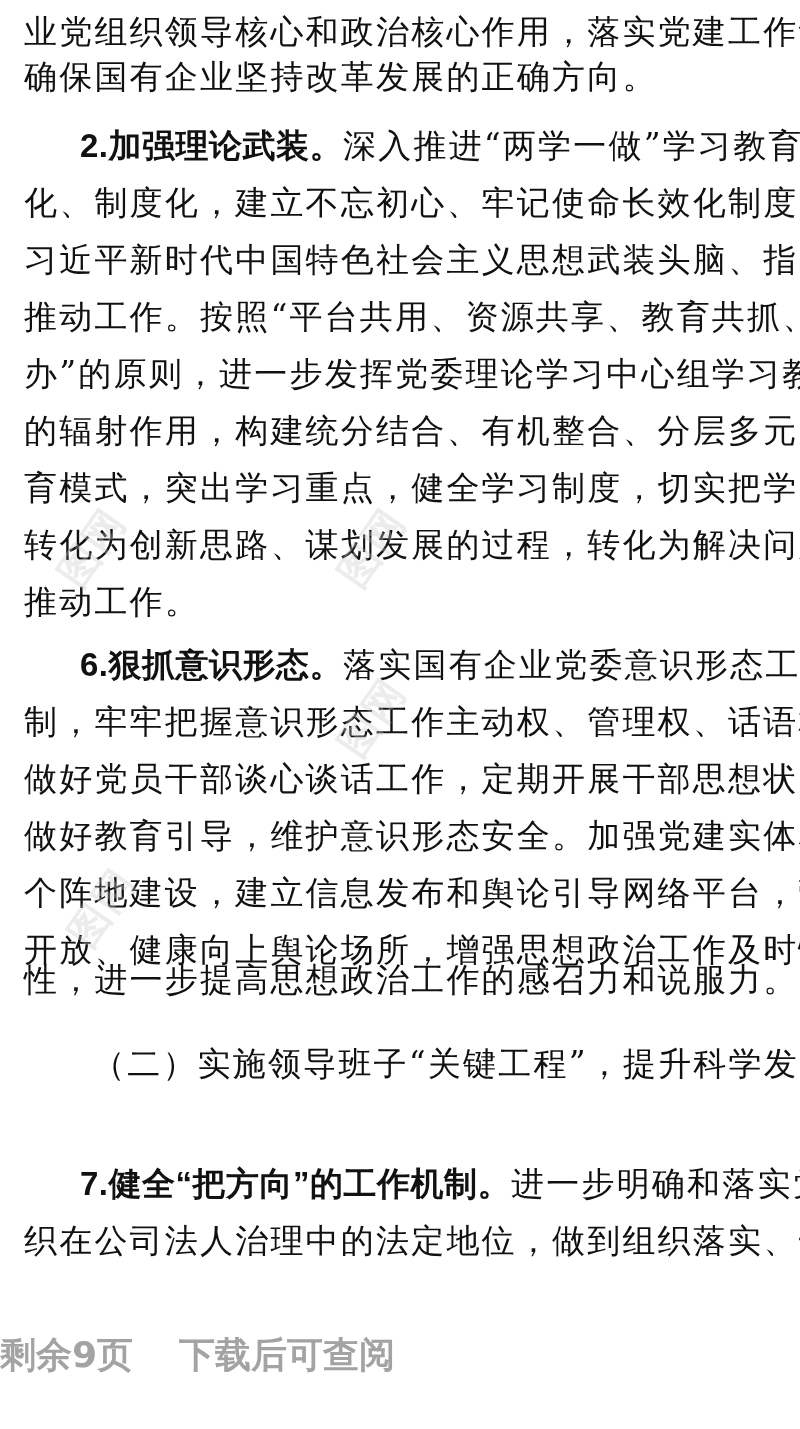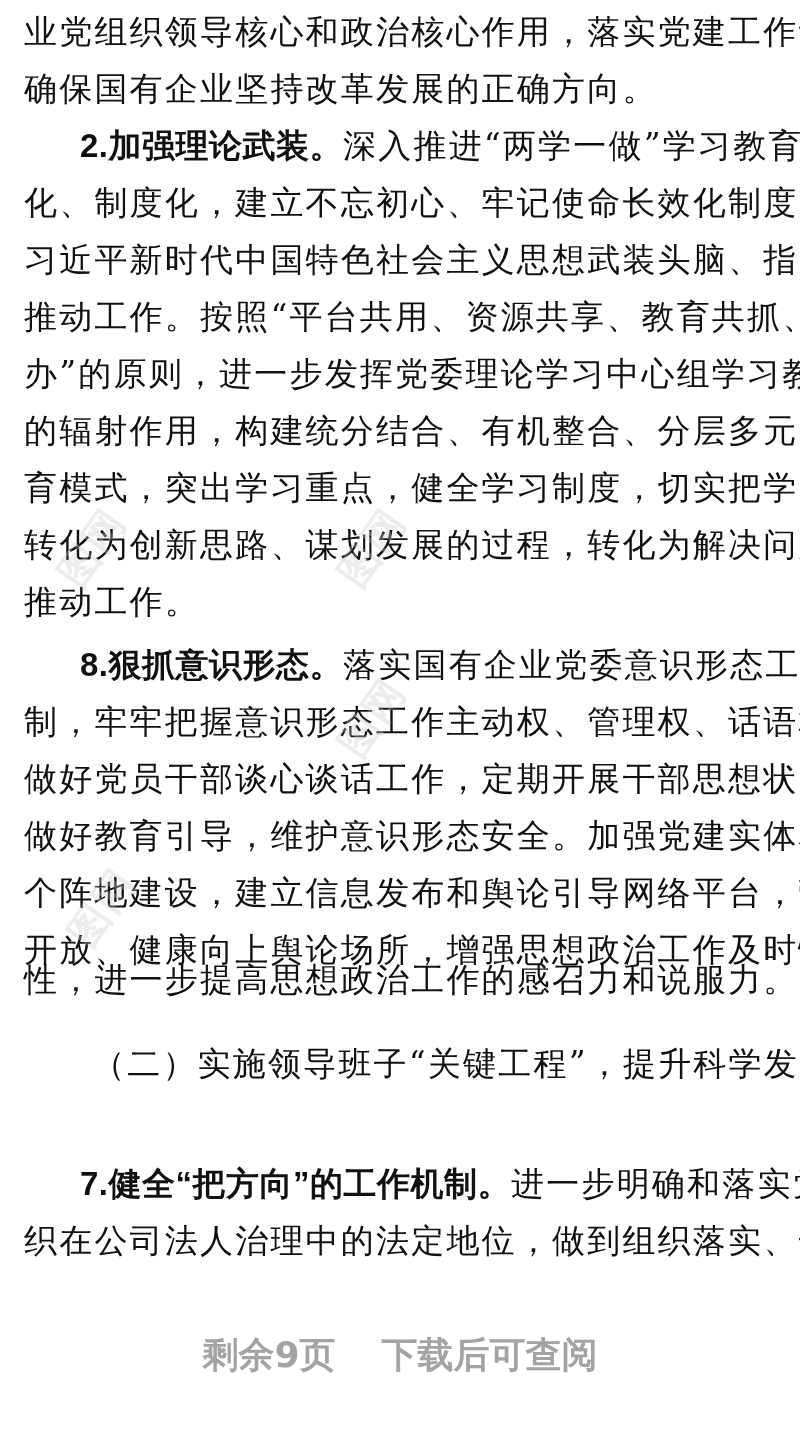--- a/index.html
+++ b/index.html
@@ -48,40 +48,39 @@
       transform: rotate(-55deg);
       pointer-events: none;
       letter-spacing: 2px;
     }
     .footer-cta {
       position: absolute;
       left: 0;
       top: 1325px;
       width: 800px;
       height: 60px;
-      text-align: center;
       font-family: "DejaVu Sans", "Liberation Sans", sans-serif;
       font-weight: bold;
       font-size: 36px;
       line-height: 60px;
       color: #a3a3a3;
       letter-spacing: 0px;
     }
     .footer-cta .gap { display: inline-block; width: 46px; }
   </style>
 </head>
 <body>
 
 <div class="page">
 
   <div class="line" style="top:10px">
     <span>业党组织领导核心和政治核心作用，落实党建工作责任制，</span>
   </div>
 
-  <div class="line" style="top:67px">
+  <div class="line" style="top:55px">
     <span>确保国有企业坚持改革发展的正确方向。</span>
   </div>
 
   <div class="line indent" style="top:124px">
     <span class="bold">2.加强理论武装。</span><span>深入推进“两学一做”学习教育常态</span>
   </div>
   <div class="line" style="top:181px">
     <span>化、制度化，建立不忘初心、牢记使命长效化制度，努力用</span>
   </div>
   <div class="line" style="top:238px">
@@ -100,21 +99,21 @@
     <span>育模式，突出学习重点，健全学习制度，切实把学习的过程</span>
   </div>
   <div class="line" style="top:523px">
     <span>转化为创新思路、谋划发展的过程，转化为解决问题、化解</span>
   </div>
   <div class="line" style="top:580px">
     <span>推动工作。</span>
   </div>
 
   <div class="line indent" style="top:643px">
-    <span class="bold">8.狠抓意识形态。</span><span>落实国有企业党委意识形态工作责任</span>
+    <span class="bold">6.狠抓意识形态。</span><span>落实国有企业党委意识形态工作责任</span>
   </div>
   <div class="line" style="top:700px">
     <span>制，牢牢把握意识形态工作主动权、管理权、话语权。积极</span>
   </div>
   <div class="line" style="top:757px">
     <span>做好党员干部谈心谈话工作，定期开展干部思想状况分析，</span>
   </div>
   <div class="line" style="top:814px">
     <span>做好教育引导，维护意识形态安全。加强党建实体和网络两</span>
   </div>

